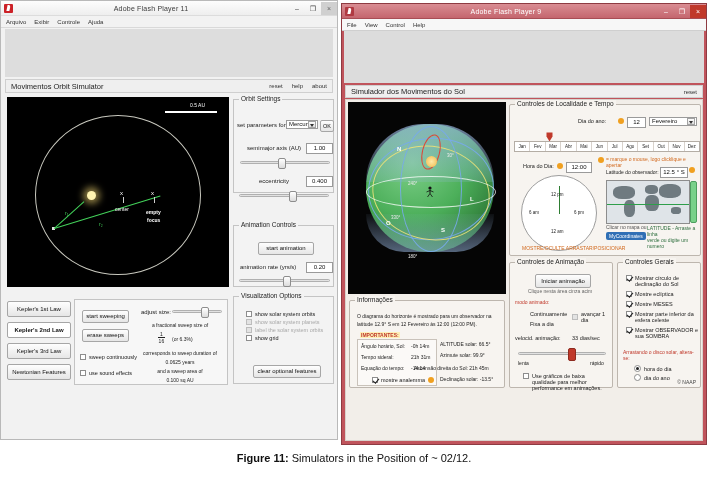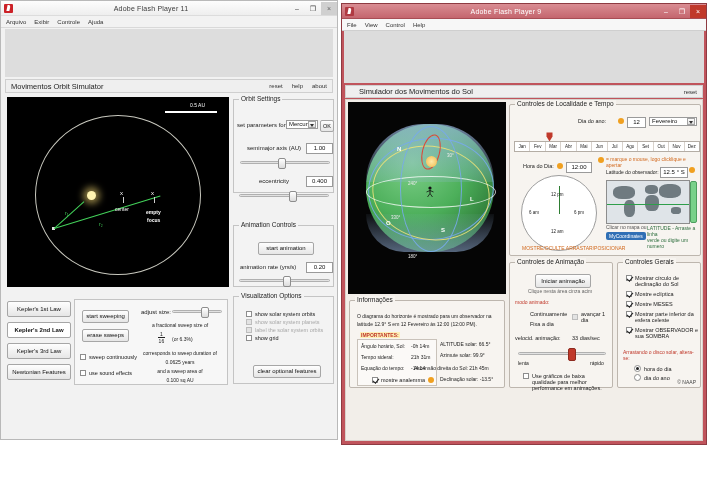--- a/index.html
+++ b/index.html
@@ -261,21 +261,21 @@
     </div>
     <div class="menubar">
       <span>File</span>
       <span>View</span>
       <span>Control</span>
       <span>Help</span>
     </div>
     <div class="stage-blank"></div>
 
     <div class="rheader">
-      <div class="app-title" style="flex:1;margin-left:8px;">Simulador dos Movimentos do Sol</div>
+      <div class="app-title" style="flex:1;">Simulador dos Movimentos do Sol</div>
       <div style="font-size:6px;color:#333;">reset</div>
     </div>
 
     <div class="rbody">
 
       <div class="sphere-box">
         <div class="sphere"></div>
         <div class="sky-cap"></div>
         <div class="sky-bot"></div>
         <div class="ring blue" style="left:20px;top:36px;width:124px;height:100px;transform:rotate(-6deg);"></div>
@@ -468,13 +468,16 @@
         <div class="ckrow" style="position:absolute;left:16px;top:109px;">
           <span class="radio"></span>
           <span class="ckl">dia do ano</span>
         </div>
         <div class="tiny2" style="position:absolute;right:4px;bottom:2px;color:#444;">© NAAP</div>
       </div>
 
     </div>
   </div>
 
+  <div class="caption">
+    <b>Figure 11:</b><span> Simulators in the Position of ~ 02/12.</span>
+  </div>
 </div>
 
 </body></html>

